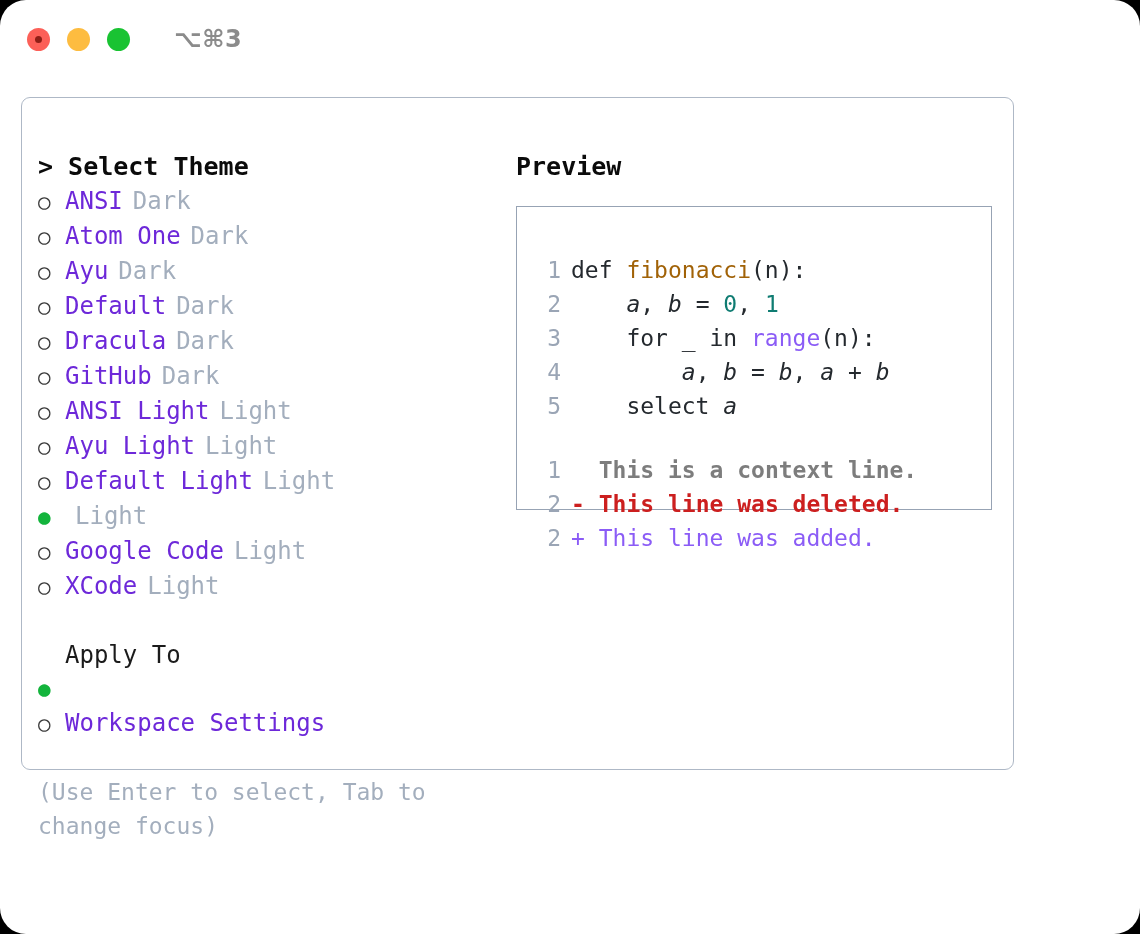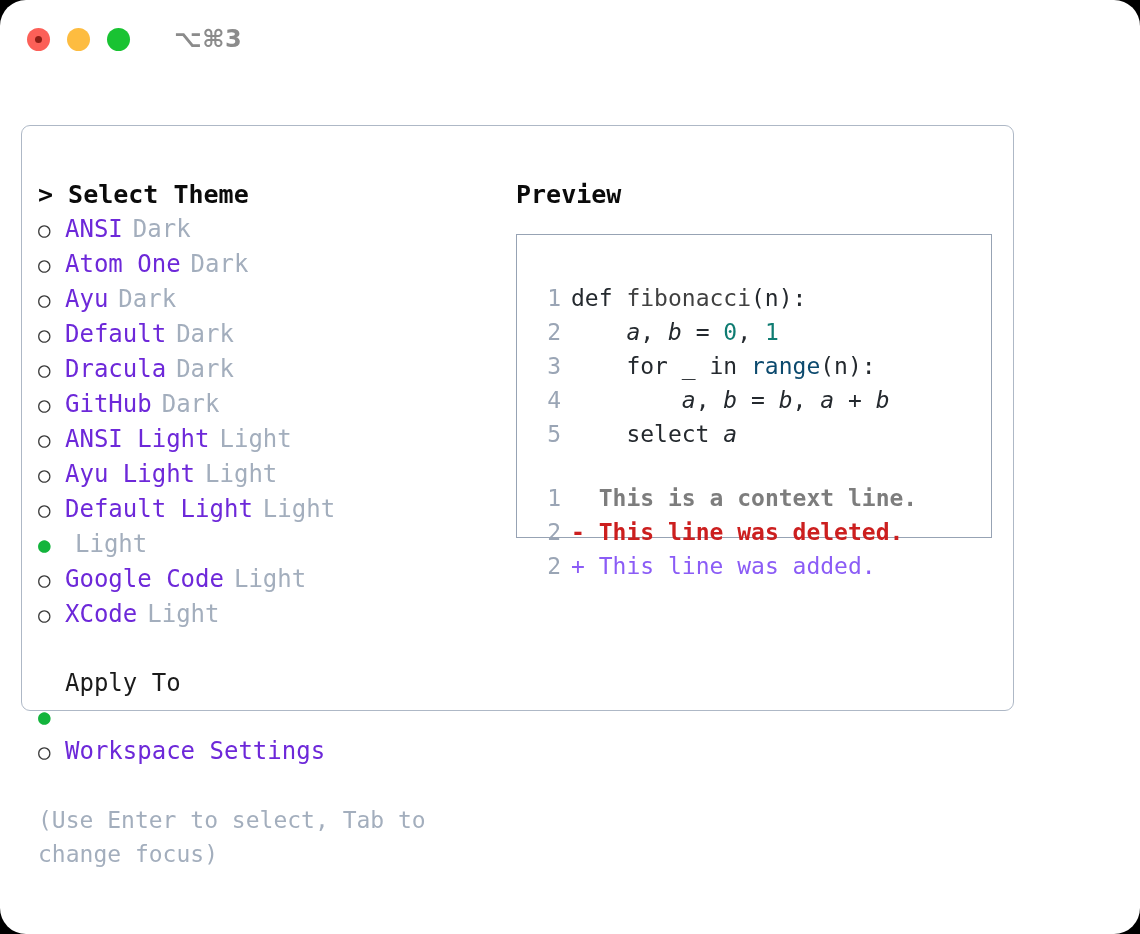--- a/index.html
+++ b/index.html
@@ -66,26 +66,25 @@
     letter-spacing: 0.5px;
     font-family: "DejaVu Sans", "Liberation Sans", sans-serif;
   }
 
   
   .panel {
     position: absolute;
     left: 21px;
     top: 97px;
     width: 993px;
-    height: 586px;
+    height: 673px;
     border: 1.6px solid #aeb8c6;
     border-radius: 9px;
     box-sizing: border-box;
     background: #ffffff;
-    margin-top: 28px;
   }
 
   .panel-inner {
     position: absolute;
     left: 0; top: 0;
     width: 100%;
     height: 100%;
   }
 
   
@@ -183,23 +182,23 @@
   .lnum {
     display: inline-block;
     width: 30px;
     flex: 0 0 30px;
     text-align: right;
     color: #9aa5b5;
     margin-right: 10px;
   }
   .code-text { color: #24292e; }
 
-  .tok-fn    { color: #404040; }
+  .tok-fn    { color: #a16207; }
   .tok-num   { color: #0f7c72; }
-  .tok-call  { color: #0c4a6e; }
+  .tok-call  { color: #8b5cf6; }
   .tok-var   { font-style: italic; color: #24292e; }
   .tok-kw    { color: #24292e; }
 
   .diff-gap { height: 30px; }
   .diff-ctx { color: #7d7d7d; font-weight: bold; }
   .diff-del { color: #cc1f1f; font-weight: bold; }
   .diff-add { color: #8b5cf6; }
 </style>
 </head>
 <body>

